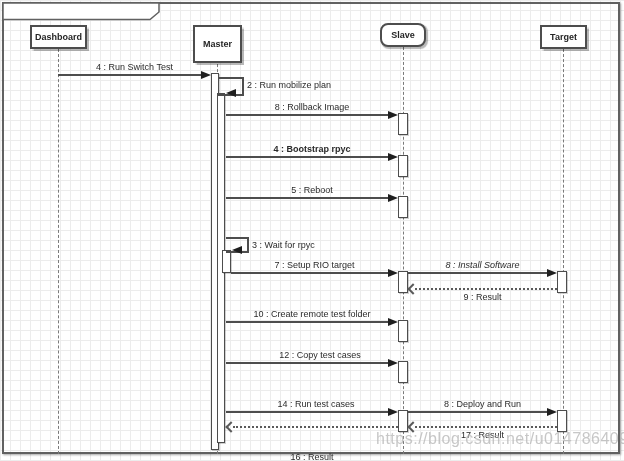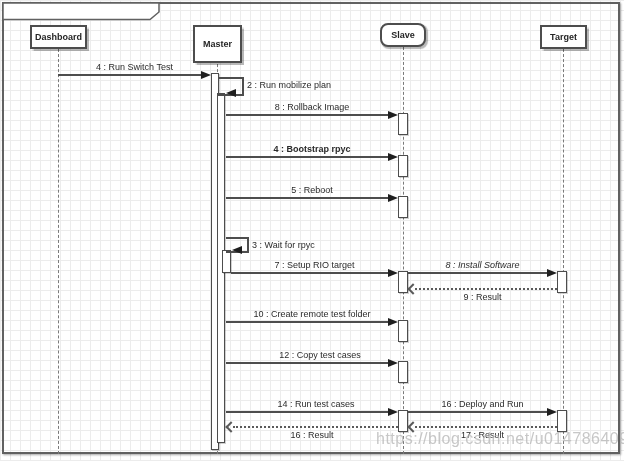--- a/index.html
+++ b/index.html
@@ -121,23 +121,23 @@
       <div class="arr-r" style="left: 388px; top: 318px;"></div>
       <div class="lbl" style="left: 312px; top: 309px; transform: translateX(-50%); text-align: center;">10 : Create remote test folder</div>
       <div class="line-solid" style="left: 226px; top: 362px; width: 163px;"></div>
       <div class="arr-r" style="left: 388px; top: 359px;"></div>
       <div class="lbl" style="left: 312px; top: 350px; transform: translateX(-50%); margin-left: 8px;">12 : Copy test cases</div>
       <div class="line-solid" style="left: 226px; top: 411px; width: 163px;"></div>
       <div class="arr-r" style="left: 388px; top: 408px;"></div>
       <div class="lbl" style="left: 316px; top: 399px; transform: translateX(-50%);">14 : Run test cases</div>
       <div class="line-solid" style="left: 408px; top: 411px; width: 140px;"></div>
       <div class="arr-r" style="left: 547px; top: 408px;"></div>
-      <div class="lbl" style="left: 482.5px; top: 399px; transform: translateX(-50%);">16 : Deploy and Run</div>
+      <div class="lbl" style="left: 482.5px; top: 399px; transform: translateX(-50%);">8 : Deploy and Run</div>
       <div class="line-dot" style="left: 233px; top: 426px; width: 165px;"></div>
       <div class="chev" style="left: 227px; top: 423px;"></div>
-      <div class="lbl" style="left: 312px; top: 430px; transform: translateX(-50%);">16 : Result</div>
+      <div class="lbl" style="left: 312px; top: 452px; transform: translateX(-50%);">16 : Result</div>
       <div class="line-dot" style="left: 415px; top: 426px; width: 142px;"></div>
       <div class="chev" style="left: 409px; top: 423px;"></div>
       <div class="lbl" style="left: 482.5px; top: 430px; transform: translateX(-50%);">17 : Result</div>
     </div>
 
   <div id="watermark">https://blog.csdn.net/u014786409</div>
 </div>
 
 </body></html>

